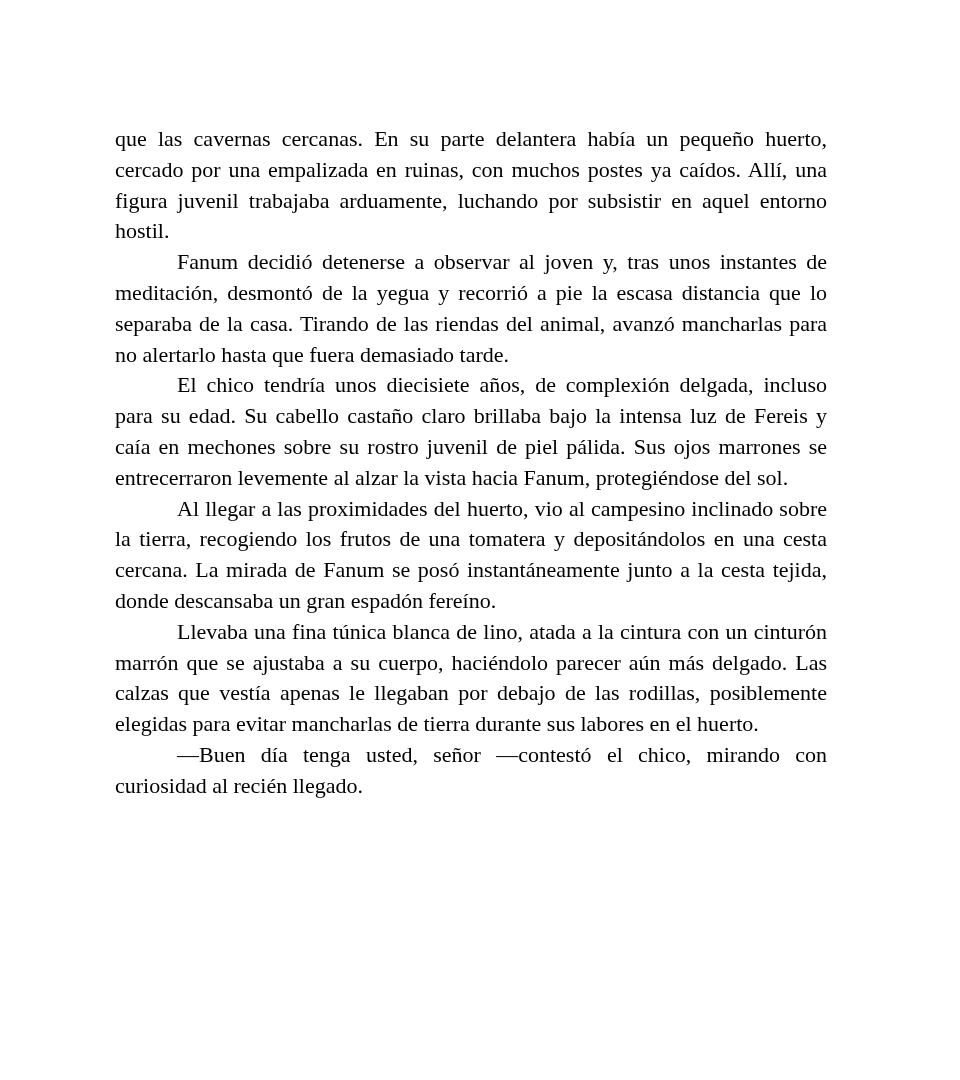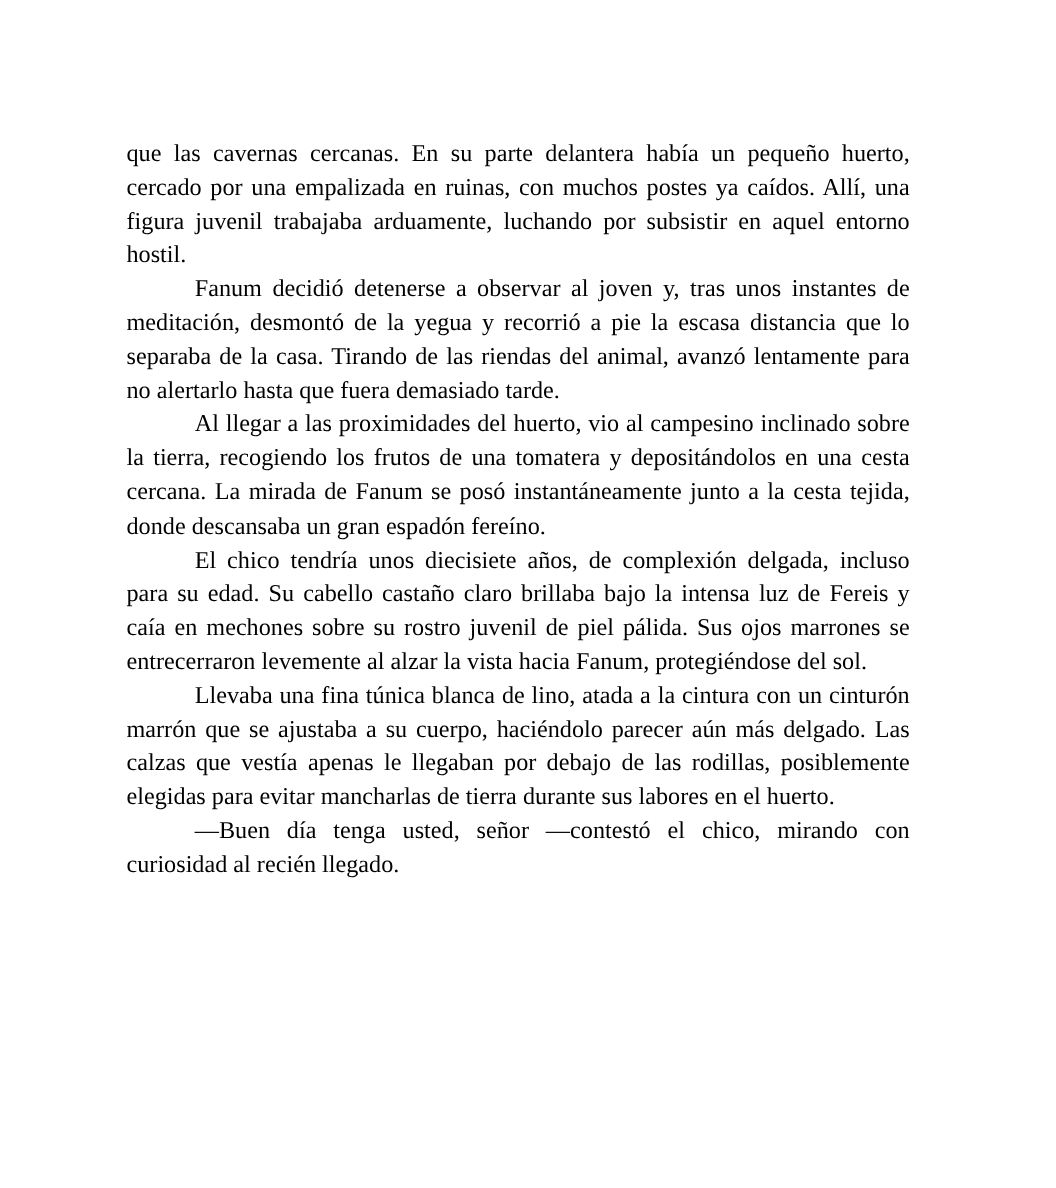--- a/index.html
+++ b/index.html
@@ -35,19 +35,19 @@
   .text-block p.no-indent {
     text-indent: 0;
   }
 </style>
 </head>
 <body>
 
 <div class="page">
   <div class="text-block">
     <p class="no-indent">que las cavernas cercanas. En su parte delantera había un pequeño huerto, cercado por una empalizada en ruinas, con muchos postes ya caídos. Allí, una figura juvenil trabajaba arduamente, luchando por subsistir en aquel entorno hostil.</p>
-    <p>Fanum decidió detenerse a observar al joven y, tras unos instantes de meditación, desmontó de la yegua y recorrió a pie la escasa distancia que lo separaba de la casa. Tirando de las riendas del animal, avanzó lentamente para no alertarlo hasta que fuera demasiado tarde.</p>
+    <p>Fanum decidió detenerse a observar al joven y, tras unos instantes de meditación, desmontó de la yegua y recorrió a pie la escasa distancia que lo separaba de la casa. Tirando de las riendas del animal, avanzó mancharlas para no alertarlo hasta que fuera demasiado tarde.</p>
+    <p>El chico tendría unos diecisiete años, de complexión delgada, incluso para su edad. Su cabello castaño claro brillaba bajo la intensa luz de Fereis y caía en mechones sobre su rostro juvenil de piel pálida. Sus ojos marrones se entrecerraron levemente al alzar la vista hacia Fanum, protegiéndose del sol.</p>
     <p>Al llegar a las proximidades del huerto, vio al campesino inclinado sobre la tierra, recogiendo los frutos de una tomatera y depositándolos en una cesta cercana. La mirada de Fanum se posó instantáneamente junto a la cesta tejida, donde descansaba un gran espadón fereíno.</p>
-    <p>El chico tendría unos diecisiete años, de complexión delgada, incluso para su edad. Su cabello castaño claro brillaba bajo la intensa luz de Fereis y caía en mechones sobre su rostro juvenil de piel pálida. Sus ojos marrones se entrecerraron levemente al alzar la vista hacia Fanum, protegiéndose del sol.</p>
     <p>Llevaba una fina túnica blanca de lino, atada a la cintura con un cinturón marrón que se ajustaba a su cuerpo, haciéndolo parecer aún más delgado. Las calzas que vestía apenas le llegaban por debajo de las rodillas, posiblemente elegidas para evitar mancharlas de tierra durante sus labores en el huerto.</p>
     <p>—Buen día tenga usted, señor —contestó el chico, mirando con curiosidad al recién llegado.</p>
   </div>
 </div>
 
 </body></html>

